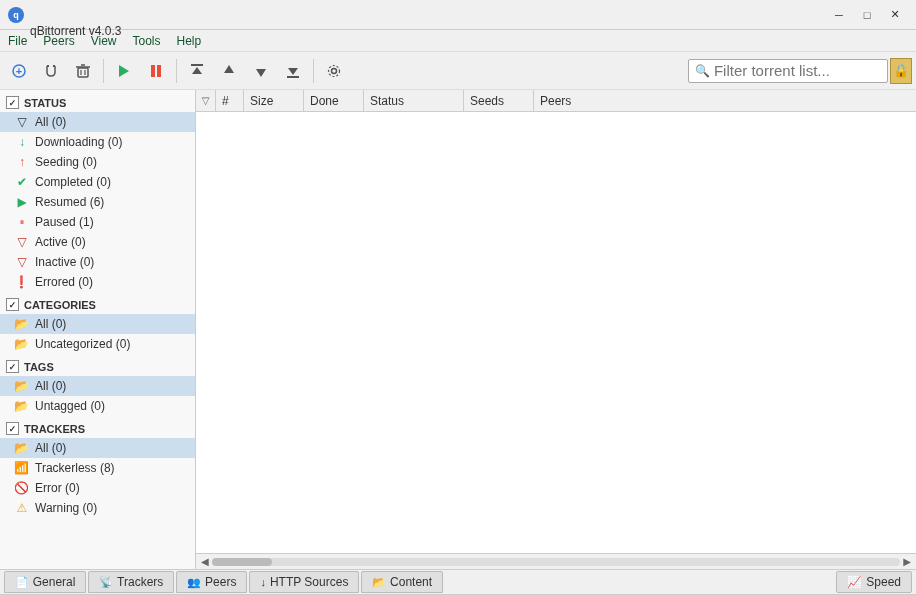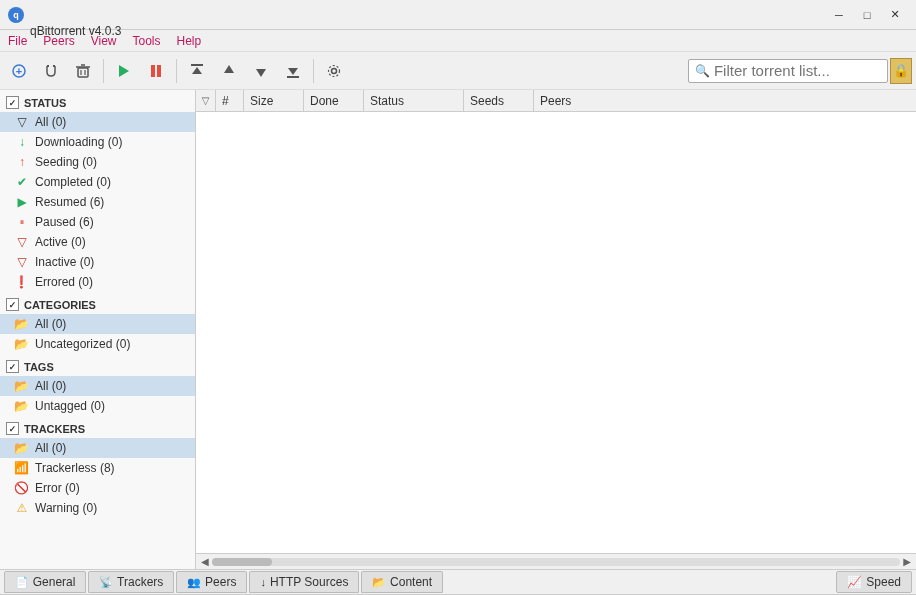--- a/index.html
+++ b/index.html
@@ -7,21 +7,21 @@
 
     
     #titlebar { height: 30px; background: #f0f0f0; display: flex; align-items: center; padding: 0 8px; border-bottom: 1px solid #ccc; }
     #titlebar .app-icon { width: 16px; height: 16px; margin-right: 6px; background: #3a7bd5; border-radius: 50%; display: flex; align-items: center; justify-content: center; color: white; font-size: 9px; font-weight: bold; }
     #titlebar .title { flex: 1; font-size: 12px; color: #333; margin-top: 32px; }
     #titlebar .window-controls { display: flex; gap: 2px; }
     #titlebar .win-btn { width: 26px; height: 20px; background: none; border: none; cursor: pointer; display: flex; align-items: center; justify-content: center; font-size: 11px; color: #333; }
 
     
     #menubar { height: 22px; background: #f0f0f0; display: flex; align-items: center; border-bottom: 1px solid #ddd; }
-    .menu-item { padding: 0 8px; height: 100%; display: flex; align-items: center; cursor: pointer; font-size: 12px; color: #be185d; }
+    .menu-item { padding: 0 8px; height: 100%; display: flex; align-items: center; cursor: pointer; font-size: 12px; color: #14532d; }
 
     
     #toolbar { height: 38px; background: #f0f0f0; display: flex; align-items: center; padding: 0 4px; border-bottom: 1px solid #ddd; gap: 2px; }
     .tb-btn { width: 30px; height: 30px; background: none; border: 1px solid transparent; cursor: pointer; display: flex; align-items: center; justify-content: center; border-radius: 2px; font-size: 14px; color: #444; }
     .tb-separator { width: 1px; height: 24px; background: #ccc; margin: 0 3px; }
     .tb-spacer { flex: 1; }
     .search-box { display: flex; align-items: center; border: 1px solid #aaa; background: white; border-radius: 2px; padding: 0 6px; height: 24px; width: 200px; }
     .search-box input { border: none; outline: none; font-size: 15px; color: #999; width: 170px; background: transparent; }
     .search-icon-tb { color: #777; font-size: 12px; margin-right: 4px; }
     .lock-btn { width: 22px; height: 26px; background: #e0c060; border: 1px solid #b09040; display: flex; align-items: center; justify-content: center; font-size: 13px; cursor: pointer; }
@@ -200,21 +200,21 @@
     <div class="sidebar-item">
       <span class="item-icon icon-check">✔</span>
       <span class="item-label">Completed (0)</span>
     </div>
     <div class="sidebar-item">
       <span class="item-icon icon-play">▶</span>
       <span class="item-label">Resumed (6)</span>
     </div>
     <div class="sidebar-item">
       <span class="item-icon icon-pause" style="font-size:9px;">⏸</span>
-      <span class="item-label">Paused (6)</span>
+      <span class="item-label">Paused (1)</span>
     </div>
     <div class="sidebar-item">
       <span class="item-icon icon-active">▽</span>
       <span class="item-label">Active (0)</span>
     </div>
     <div class="sidebar-item">
       <span class="item-icon icon-inactive">▽</span>
       <span class="item-label">Inactive (0)</span>
     </div>
     <div class="sidebar-item">

